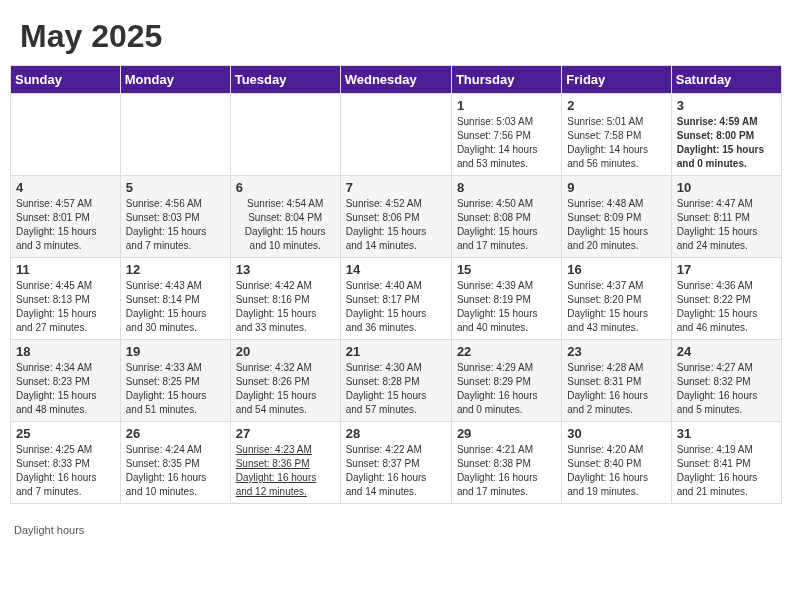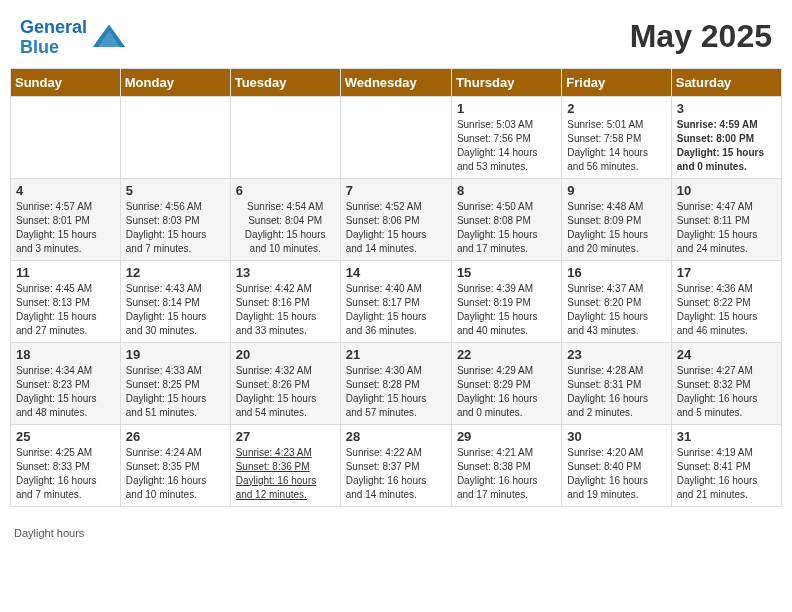--- a/index.html
+++ b/index.html
@@ -45,21 +45,21 @@
     .location {
       font-size: 15px;
       color: #555;
     }
     .calendar-table {
       width: 100%;
       border-collapse: collapse;
       margin-top: 6px;
     }
     .calendar-table th {
-      background-color: #a16207;
+      background-color: #4c1d95;
       color: #fff;
       font-size: 13px;
       font-weight: bold;
       padding: 6px 4px;
       text-align: left;
       border: 1px solid #ddd;
     }
     .calendar-table td {
       border: 1px solid #ddd;
       vertical-align: top;
@@ -93,34 +93,20 @@
       font-size: 11px;
       color: #555;
       margin-top: 20px;
       padding-left: 4px;
     }
   </style>
 </head>
 <body>
 
 <div class="header-area">
-  <div class="logo">
-    <div>
-      <div class="logo-text">
-        <span>General</span>
-      </div>
-      <div class="logo-text">
-        <span style="color:#2980b9">Blue</span>
-      </div>
-    </div>
-    <svg class="logo-icon" viewBox="0 0 40 40">
-      <polygon points="20,5 38,30 2,30" fill="#2980b9"></polygon>
-      <polygon points="20,12 32,30 8,30" fill="#5ba8d4" opacity="0.6"></polygon>
-    </svg>
-  </div>
   <div class="title-area">
     <div class="month-year">May 2025</div>
   </div>
 </div>
 
 <table class="calendar-table">
   <thead>
     <tr>
     <th>Sunday</th>
         <th>Monday</th>

